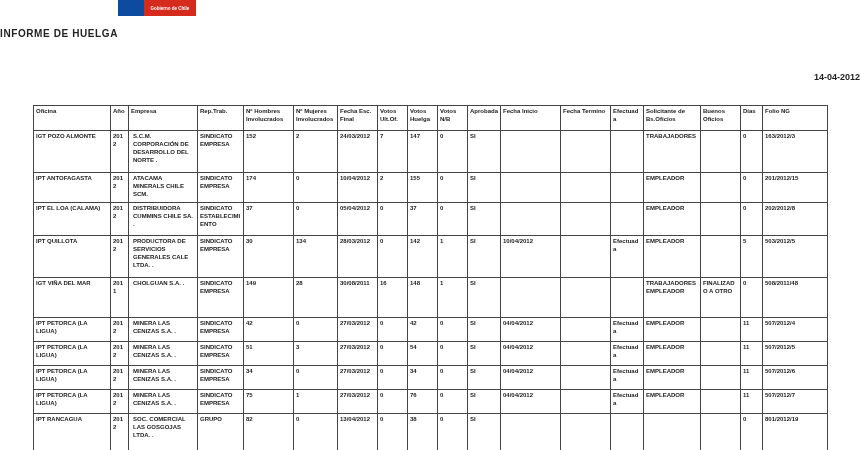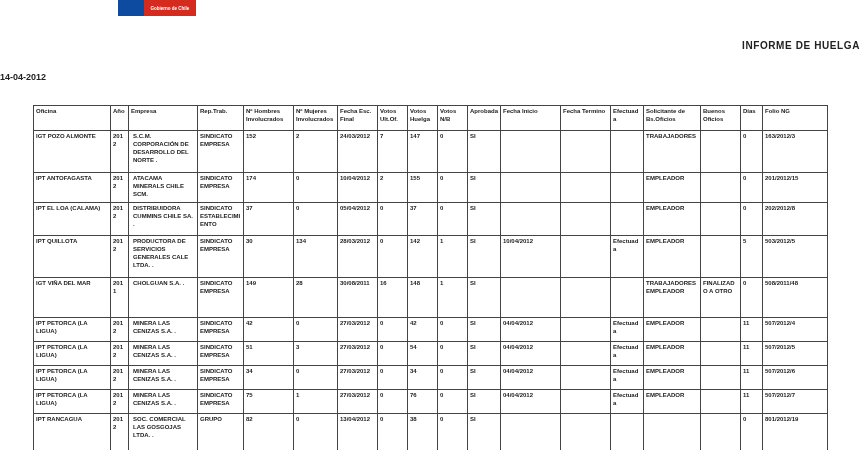--- a/index.html
+++ b/index.html
@@ -6,25 +6,25 @@
   body{
     width:860px;height:450px;overflow:hidden;position:relative;
     background:#ffffff;color:#111;
     font-family:"Liberation Sans", sans-serif;
   }
   .logo{position:absolute;left:118px;top:0;display:flex;height:16px;}
   .logo-blue{width:26px;height:16px;background:#0d4ba0;}
   .logo-red{width:52px;height:16px;background:#d52b1e;display:flex;align-items:center;justify-content:center;}
   .logo-red span{color:#fff;font-size:4.5px;font-weight:bold;white-space:nowrap;}
   .doc-title{
-    position:absolute;top:40px;left:0;width:100%;text-align:right;
+    position:absolute;top:28px;left:0;width:100%;text-align:left;
     font-size:10px;font-weight:bold;letter-spacing:0.6px;color:#222;
   }
   .doc-date{
-    position:absolute;top:72px;left:0;width:100%;text-align:left;
+    position:absolute;top:72px;left:0;width:100%;text-align:right;
     font-size:9px;font-weight:bold;color:#222;
   }
   table.report{
     position:absolute;left:33px;top:105px;width:794px;
     border-collapse:collapse;table-layout:fixed;
     font-size:6px;font-weight:bold;color:#1a1a1a;
   }
   table.report th, table.report td{
     border:1px solid #444;vertical-align:top;text-align:left;
     padding:1px 2px;overflow:hidden;word-wrap:break-word;line-height:1.35;

